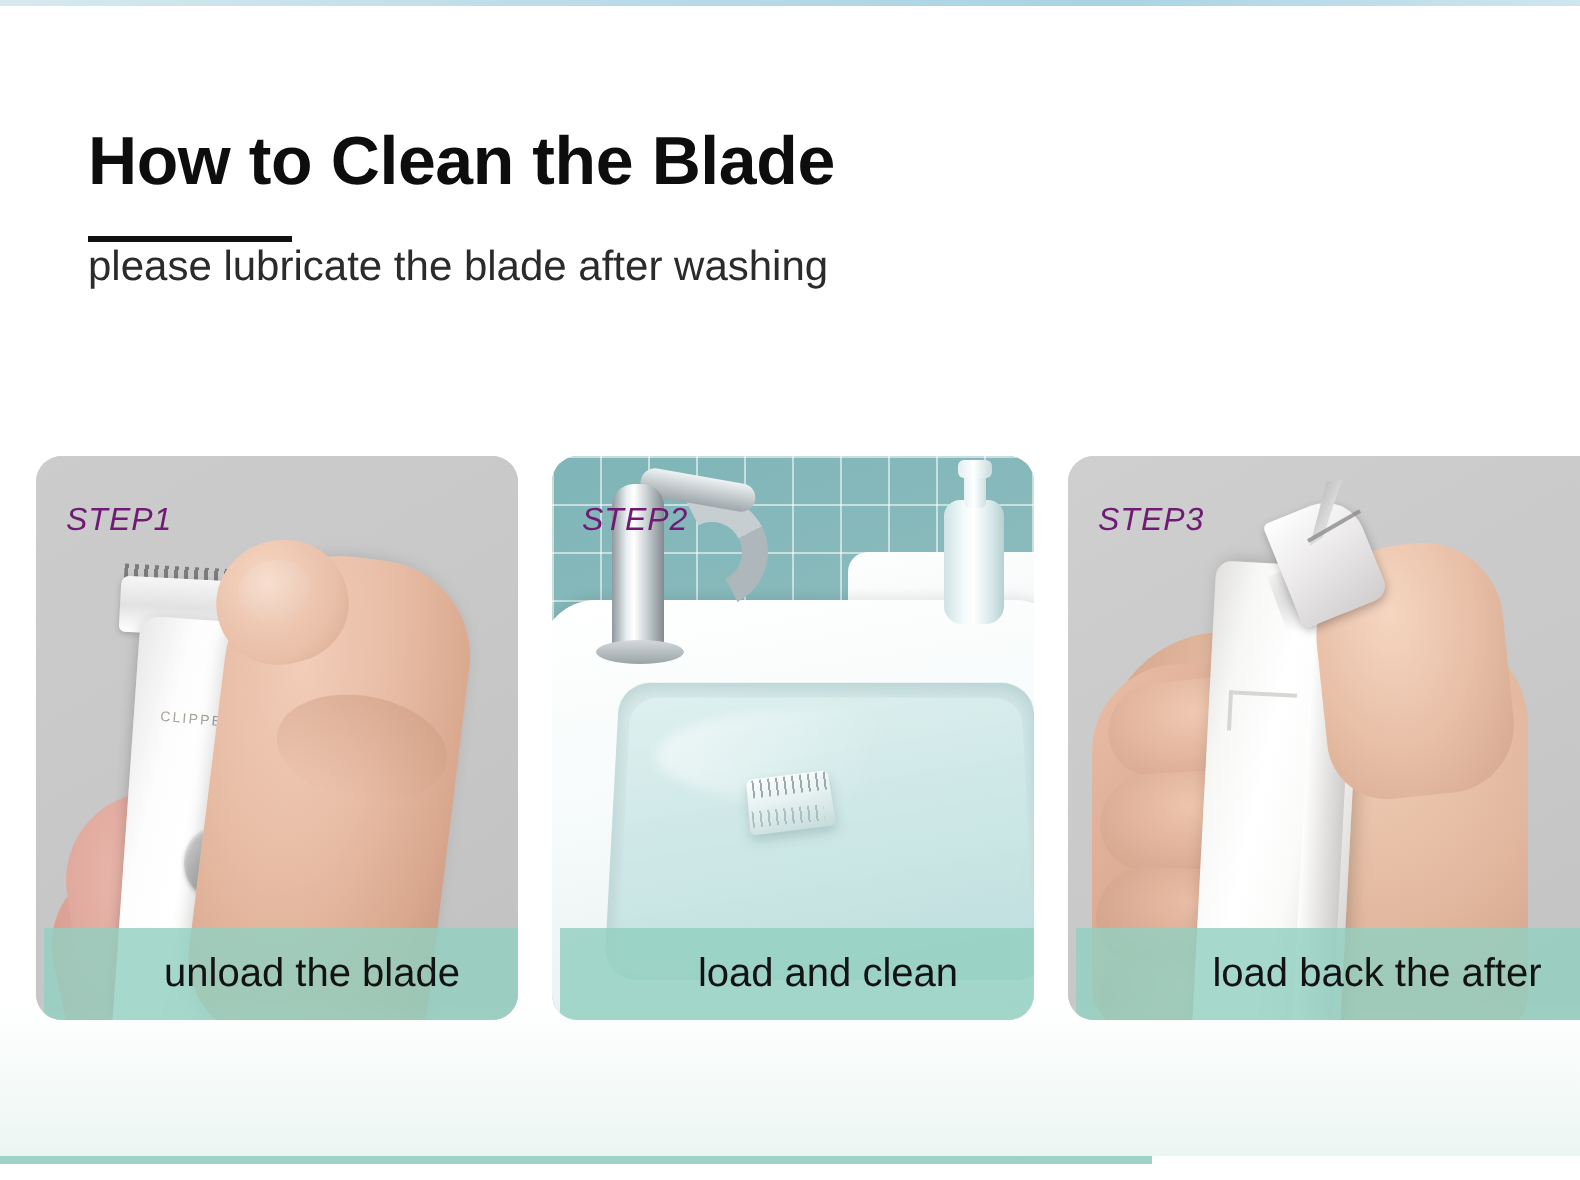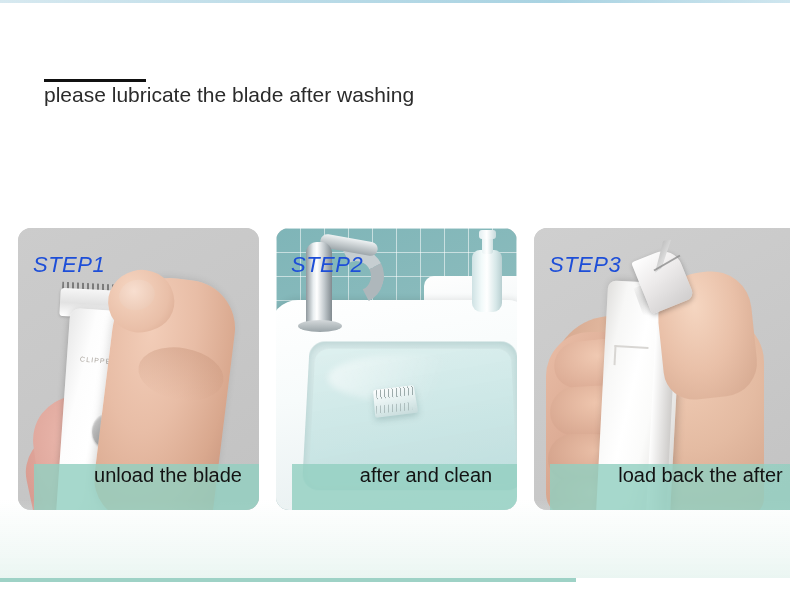--- a/index.html
+++ b/index.html
@@ -51,29 +51,29 @@
     background:#c9c9c9;
     flex:0 0 auto;
   }
   .card.card-2{ width:241px; }
   .card.card-3{ width:274px; }
 
   .scene{ position:absolute; inset:0; }
 
   .step-label{
     position:absolute; left:15px; top:24px; z-index:40;
-    font-size:22px; font-style:italic; font-weight:normal;
-    color:#1d4ed8; letter-spacing:0.5px;
+    font-size:16px; font-style:italic; font-weight:normal;
+    color:#701a75; letter-spacing:0.5px;
     font-family:"Liberation Sans","DejaVu Sans",sans-serif;
   }
 
   .caption{
-    position:absolute; left:16px; bottom:0; width:100%; height:46px; z-index:45;
+    position:absolute; left:4px; bottom:0; width:100%; height:46px; z-index:45;
     background:rgba(146,207,193,0.82);
-    display:flex; align-items:flex-start; justify-content:center;padding-left:27px;
+    display:flex; align-items:center; justify-content:center;padding-left:27px;
   }
   .caption-text{
     font-size:20px; color:#131313; font-weight:normal; white-space:nowrap;
   }
 
   
   .c1-bg{ position:absolute; inset:0; background:linear-gradient(150deg,#cccccc 0%,#c7c7c7 55%,#c2c2c2 100%); }
   .c1-palm{
     position:absolute; left:18px; top:168px; width:86px; height:130px;
     background:radial-gradient(ellipse at 40% 35%,#eab7ac 0%,#dfa79c 55%,#cf9186 100%);
@@ -290,20 +290,21 @@
     position:absolute; left:118px; top:34px; width:30px; height:2px;
     background:#8c8c8c; transform:rotate(-30deg); opacity:.8;
   }
 </style>
 </head>
 <body>
 
 <div class="top-rule"></div>
 
 <div class="header">
+  <div class="page-title">How to Clean the Blade</div>
   <div class="title-underline"></div>
   <div class="page-subtitle">please lubricate the blade after washing</div>
 </div>
 
 <div class="cards">
 
   <div class="card card-1">
     <div class="scene">
       <div class="c1-bg"></div>
       <div class="c1-palm2"></div>
@@ -338,21 +339,21 @@
       <div class="c2-faucet-spout"></div>
       <div class="c2-faucet-arm"></div>
       <div class="c2-faucet-col"></div>
       <div class="c2-faucet-base"></div>
       <div class="c2-bottle"></div>
       <div class="c2-bottle-neck"></div>
       <div class="c2-bottle-cap"></div>
     </div>
     <div class="step-label">STEP2</div>
     <div class="caption">
-      <span class="caption-text">after and clean</span>
+      <span class="caption-text">load and clean</span>
     </div>
   </div>
 
   <div class="card card-3">
     <div class="scene">
       <div class="c3-bg"></div>
       <div class="c3-hand"></div>
       <div class="c3-fingers"></div>
       <div class="c3-f1"></div>
       <div class="c3-f2"></div>

